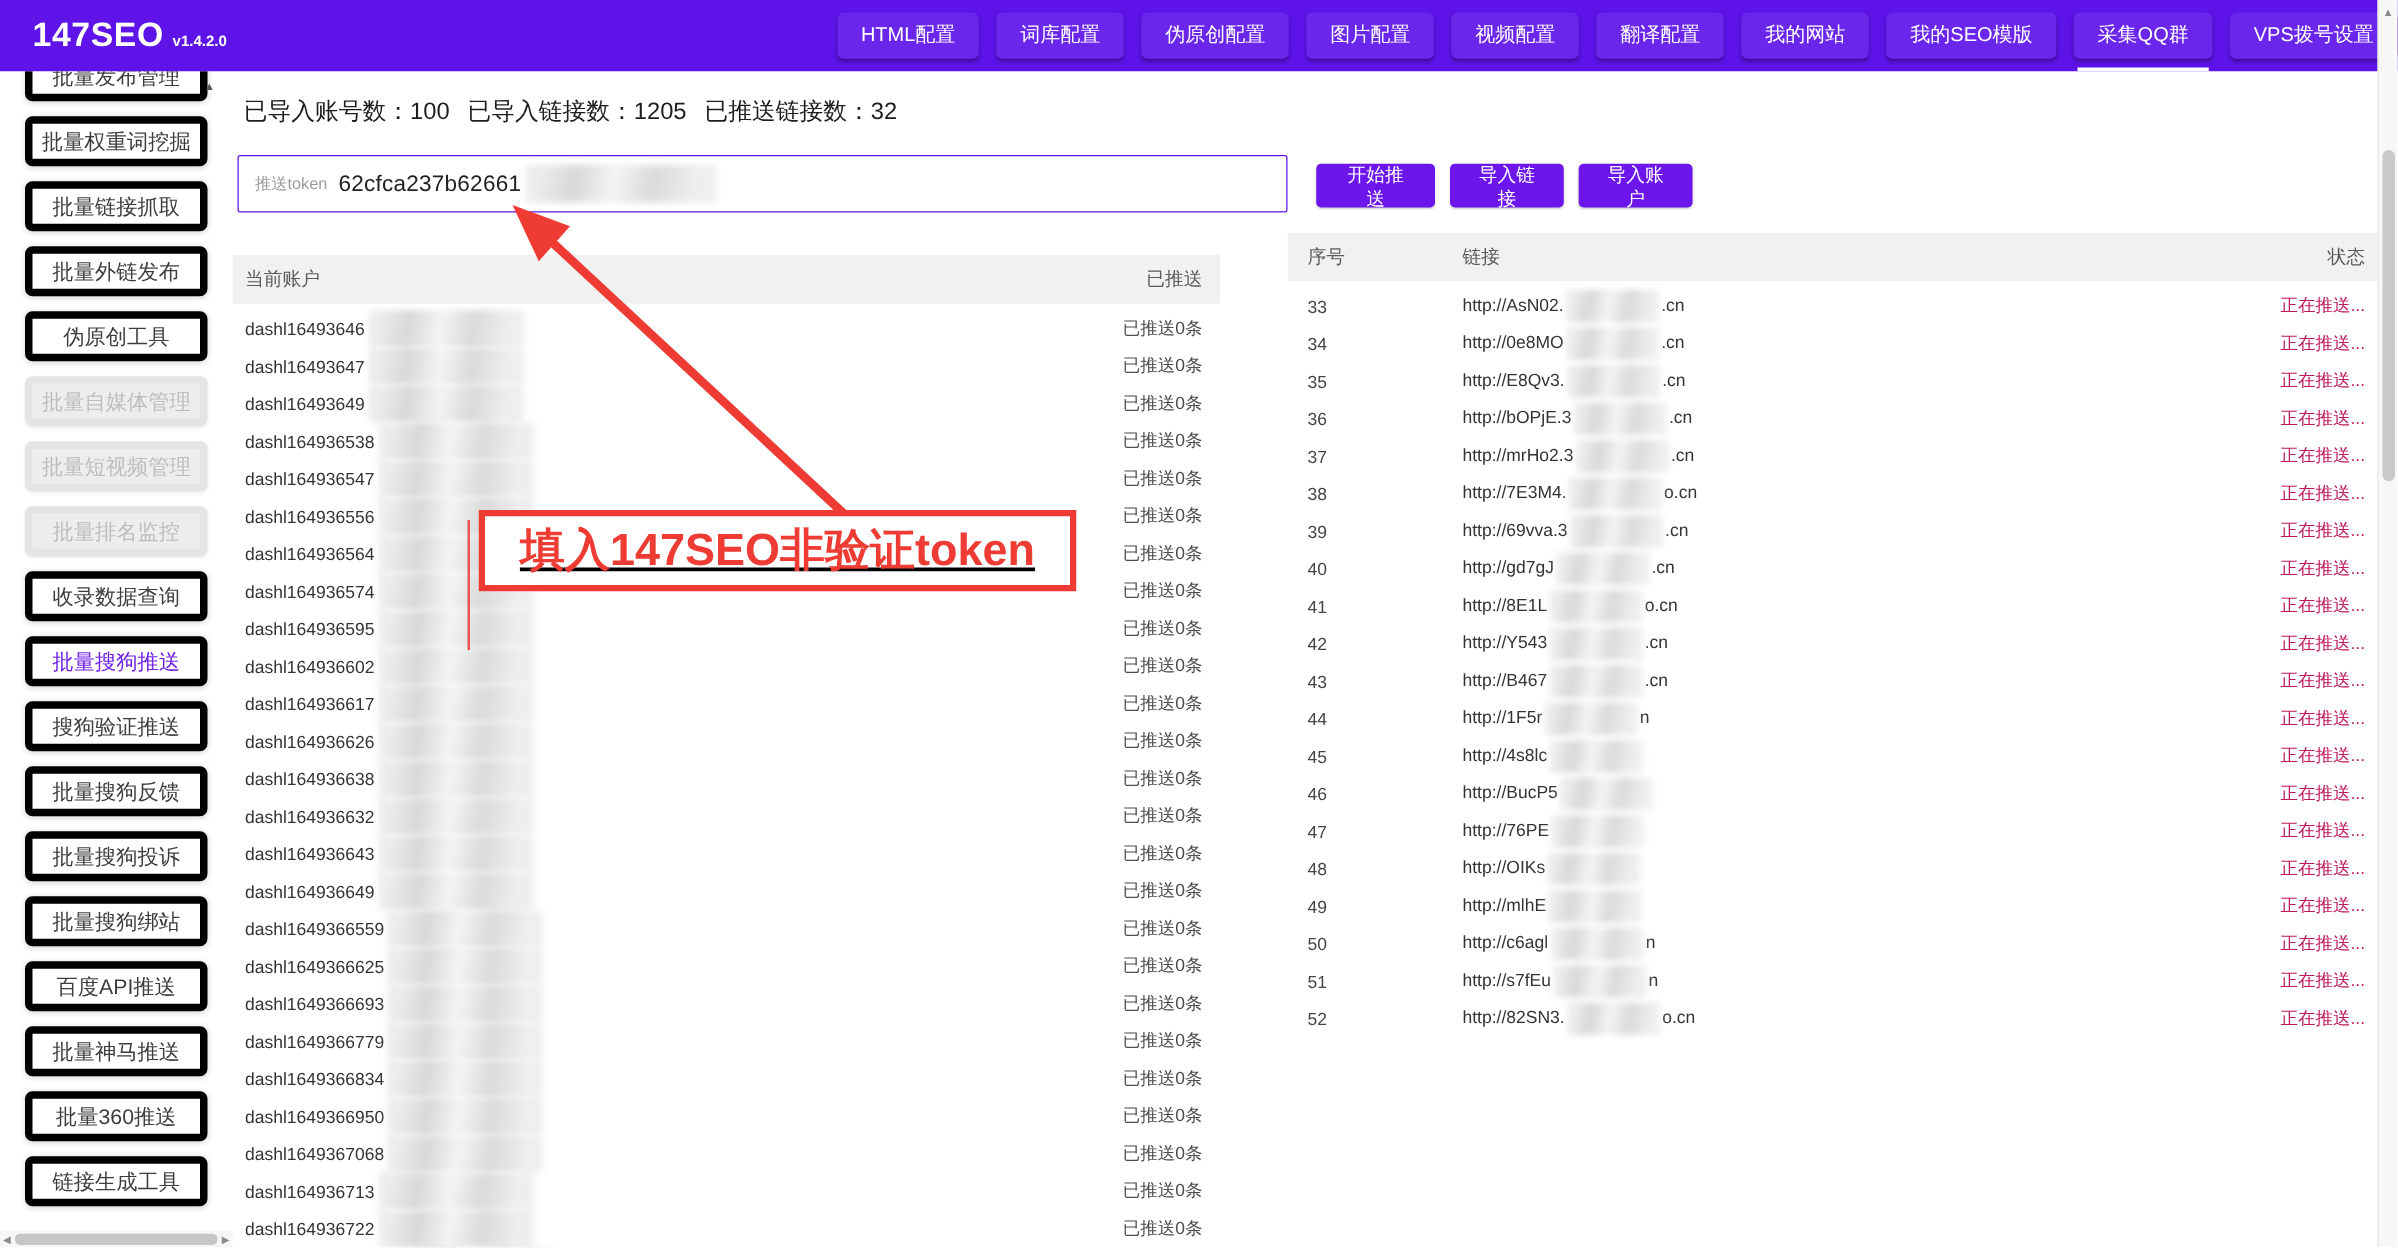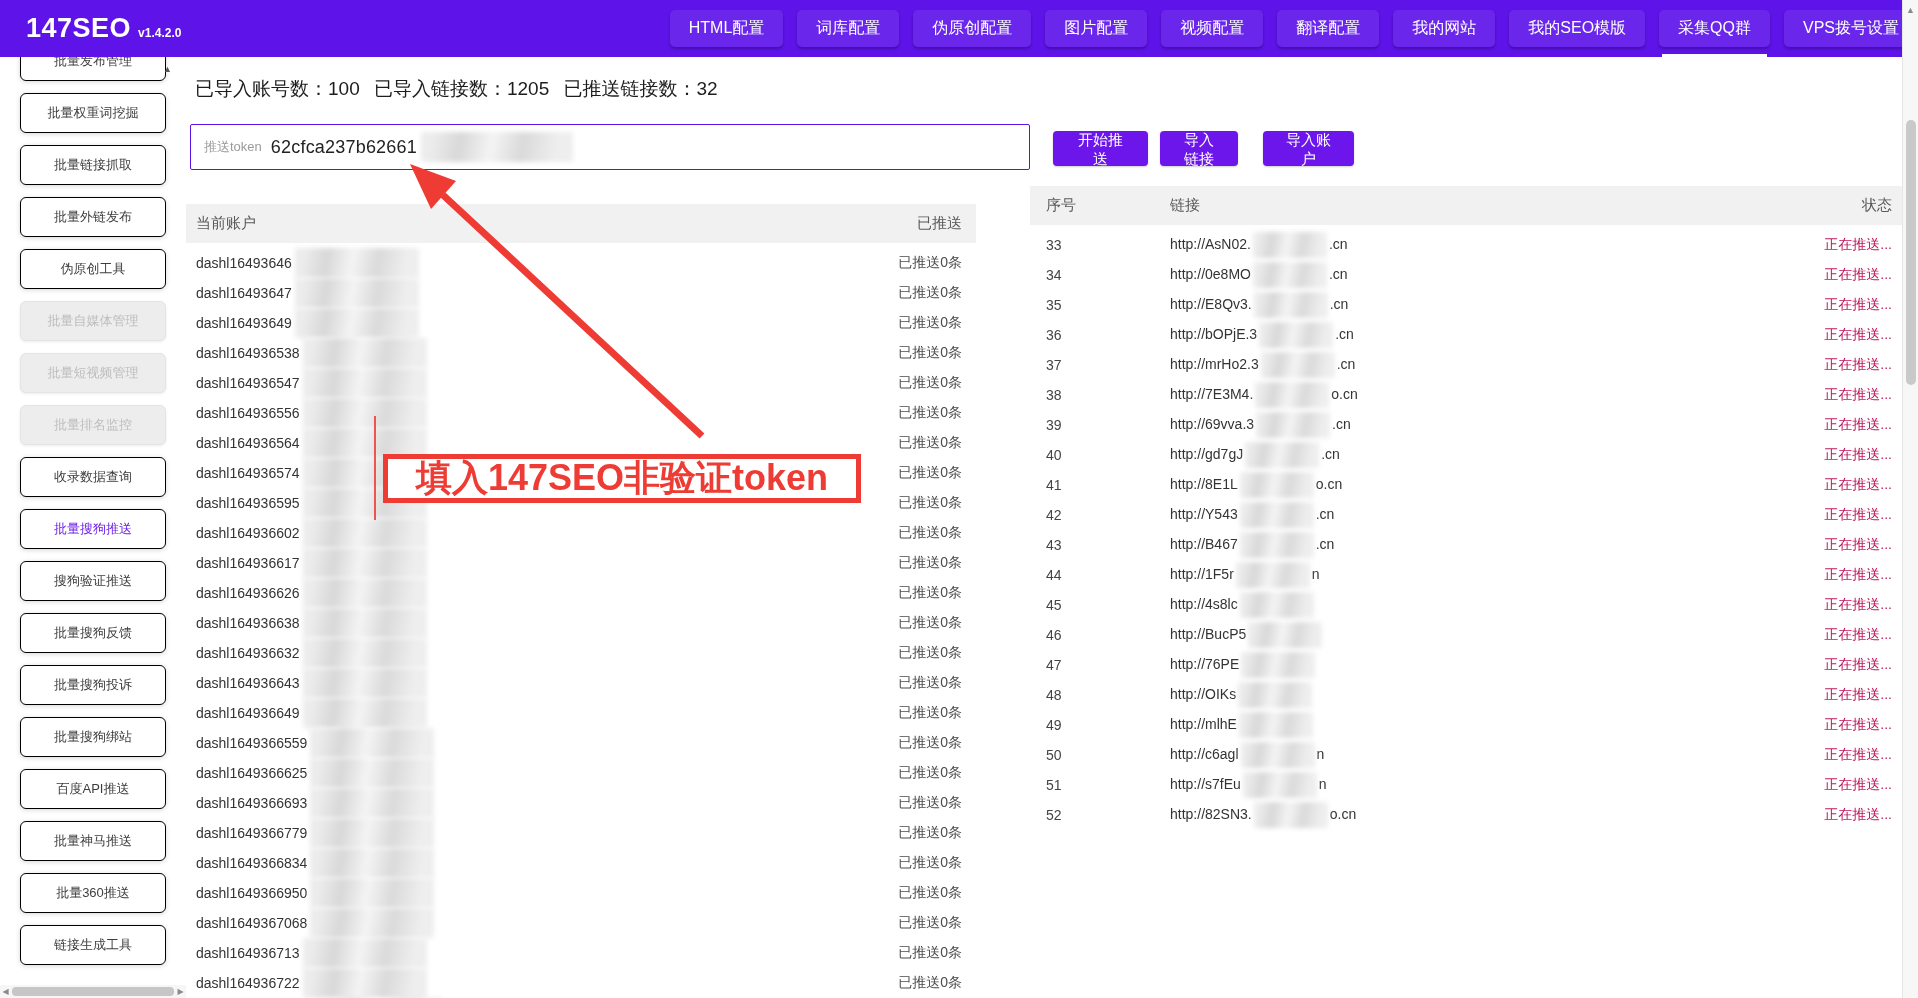--- a/index.html
+++ b/index.html
@@ -17,22 +17,22 @@
   .nav-btn { position:relative; background:#6B26EC; color:#fff; font-size:16px; padding:8px 19px;
              border-radius:5px; box-shadow:0 2px 3px rgba(0,0,0,.28); cursor:pointer; white-space:nowrap; }
   .nav-btn.active::after { content:""; position:absolute; left:3px; right:3px; bottom:-10px;
              height:3px; background:#fff; }
 
   
   .sidebar { position:absolute; left:0; top:57px; width:186px; height:928px;
              background:#fff; overflow:hidden; display:flex; flex-direction:column;
              align-items:center; gap:12px; }
   .sb-btn { flex:0 0 40px; width:146px; display:flex; align-items:center; justify-content:center;
-            background:#fff; border:1px solid #000000; border-radius:6px;
-            box-shadow:0 1px 5px rgba(0,0,0,.16); font-size:13px; color:#3d3d3d; cursor:pointer; }
+            background:#fff; border:6px solid #000000; border-radius:6px;
+            box-shadow:0 1px 5px rgba(0,0,0,.16); font-size:17px; color:#3d3d3d; cursor:pointer; }
   .sb-btn:first-child { margin-top:-16px; }
   .sb-btn.disabled { background:#ededed; border-color:#e4e4e4; color:#bdbdbd;
             box-shadow:0 1px 3px rgba(0,0,0,.08); cursor:default; }
   .sb-btn.active { color:#6D1FE8; }
   .sb-up-arrow { position:absolute; left:163px; top:64px; font-size:9px; color:#555; z-index:4; }
 
   
   .hscroll { position:absolute; left:0; top:985px; width:186px; height:13px;
              background:#f6f6f6; display:flex; align-items:center; z-index:6; }
   .hscroll .arr { width:11px; text-align:center; font-size:8px; color:#8a8a8a; cursor:pointer; }
@@ -50,21 +50,21 @@
 
   .px-blur { display:inline-block; vertical-align:middle; border-radius:2px;
              background:linear-gradient(100deg,#ececec 8%,#d8d8d8 26%,#f4f4f4 46%,#dadada 66%,#eeeeee 88%);
              filter:blur(2.5px); }
   .tok-blur { width:152px; height:30px; margin-left:4px; }
 
   .act-btn { position:absolute; top:131px; height:35px; border:none; border-radius:4px;
              background:#6C16EB; color:#fff; font-size:15px; padding:0 18px; cursor:pointer;
              font-family:inherit; box-shadow:0 1px 2px rgba(0,0,0,.2); }
   .act-start   { left:1053px; width:95px; }
-  .act-links   { left:1160px; width:78px; }
+  .act-links   { left:1160px; width:91px; }
   .act-accts   { left:1263px; width:91px; }
 
   
   .t-head { height:39px; background:#f1f1f1; color:#5a5a5a; font-size:15px;
             display:flex; align-items:center; }
   .acct-table { position:absolute; left:186px; top:204px; width:790px; height:812px; overflow:hidden; }
   .acct-table .t-head .h-account { padding-left:10px; flex:1; }
   .acct-table .t-head .h-pushed  { padding-right:14px; }
   .acct-body { padding-top:5px; }
   .acct-row { height:30px; display:flex; align-items:center; font-size:14px; color:#333; }
@@ -78,23 +78,23 @@
   .links-table .t-head .h-link  { flex:1; }
   .links-table .t-head .h-status{ padding-right:10px; }
   .links-body { padding-top:5px; }
   .link-row { height:30px; display:flex; align-items:center; font-size:14px; color:#333; }
   .link-index { padding-left:16px; width:140px; color:#444; }
   .link-url { flex:1; white-space:nowrap; }
   .link-blur { width:74px; height:26px; margin:0 2px; }
   .link-status { padding-right:10px; color:#be185d; white-space:nowrap; }
 
   
-  .callout { position:absolute; left:383px; top:454px; width:478px; height:49px;
+  .callout { position:absolute; left:383px; top:408px; width:478px; height:65px;
              border:5px solid #EE3B33; background:#fff; display:flex; align-items:center;
-             justify-content:center; z-index:8; }
+             justify-content:center; z-index:8;text-decoration:underline; }
   .callout span { color:#EE3B33; font-size:36px; font-weight:bold; white-space:nowrap; }
   .red-tick { position:absolute; left:374px; top:416px; width:2px; height:104px;
               background:#EE3B33; opacity:.85; z-index:7; }
   .arrow-svg { position:absolute; left:390px; top:152px; width:330px; height:300px; z-index:7; }
 
   
   .vscroll { position:absolute; right:0; top:0; width:16px; height:998px; background:#f7f7f7;
              border-left:1px solid #e6e6e6; z-index:9; }
   .vscroll .arr { display:block; width:100%; text-align:center; font-size:9px; color:#8a8a8a;
                   padding-top:5px; cursor:pointer; }

